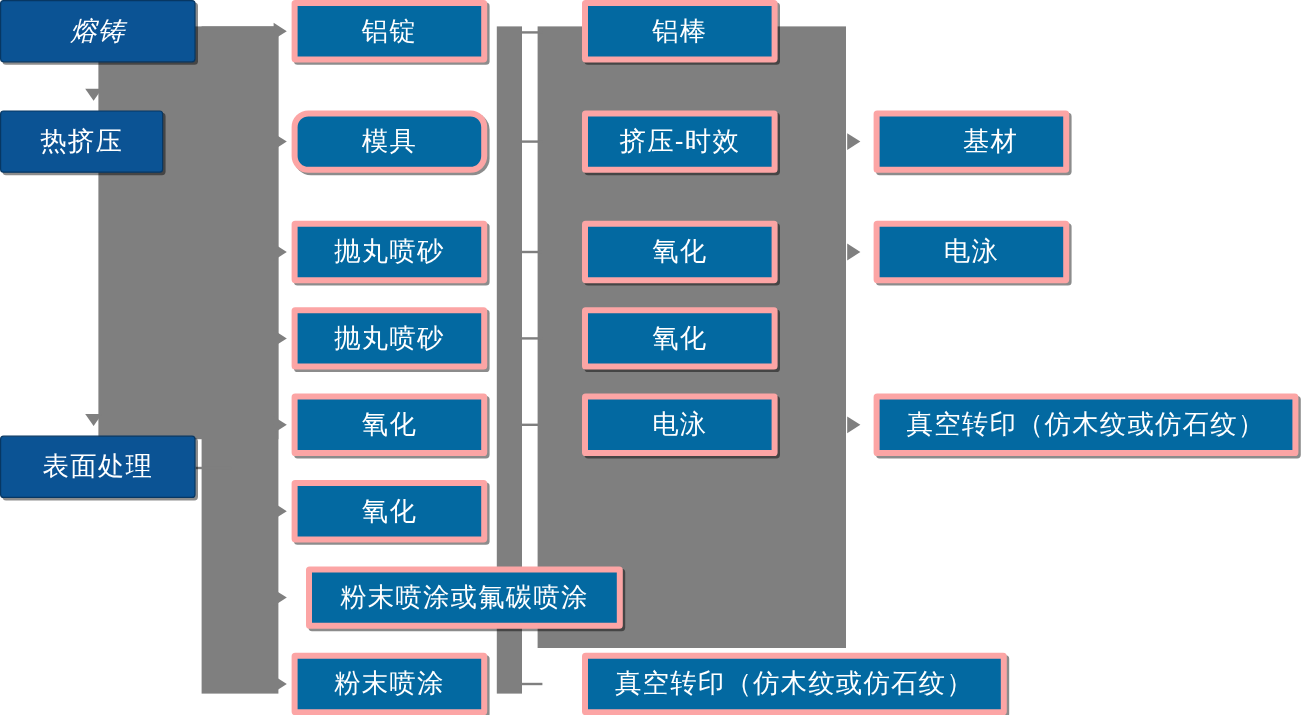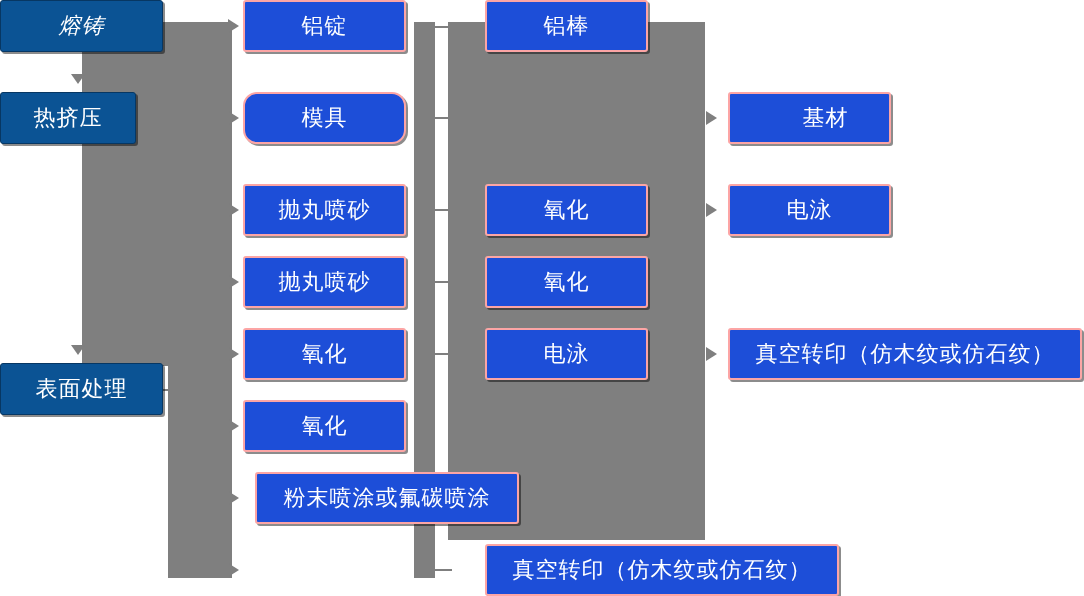--- a/index.html
+++ b/index.html
@@ -21,21 +21,21 @@
     display:flex;align-items:center;justify-content:center;
     color:#ffffff;
     font-size:22px;
     line-height:1.1;
     letter-spacing:1px;
     border-radius:3px;
     box-shadow:2px 2px 0 rgba(0,0,0,0.45);
     white-space:nowrap;
   }
   .box.dark{background:#0b5394;border:1px solid #073763;}
-  .box.light{background:#1d4ed8;border:2px solid #fca5a5;}
+  .box.light{background:#0369a1;border:5px solid #fca5a5;}
 
   
   .arrow{
     position:absolute;
     width:0;height:0;
     border-top:7px solid transparent;
     border-bottom:7px solid transparent;
     border-left:11px solid #7f7f7f;
   }
   .arrow.down{
@@ -109,23 +109,29 @@
   </div>
   <div class="box light" style="left:243px;top:328px;width:163px;height:52px;">
     <span>氧化</span>
   </div>
   <div class="box light" style="left:243px;top:400px;width:163px;height:52px;">
     <span>氧化</span>
   </div>
   <div class="box light" style="left:243px;top:472px;width:264px;height:52px;margin-left:12px;">
     <span>粉末喷涂或氟碳喷涂</span>
   </div>
+  <div class="box light" style="left:243px;top:544px;width:163px;height:52px;">
+    <span>粉末喷涂</span>
+  </div>
 
   <div class="box light" style="left:485px;top:0px;width:163px;height:52px;">
     <span>铝棒</span>
+  </div>
+  <div class="box light" style="left:485px;top:92px;width:163px;height:52px;">
+    <span>挤压-时效</span>
   </div>
   <div class="box light" style="left:485px;top:184px;width:163px;height:52px;">
     <span>氧化</span>
   </div>
   <div class="box light" style="left:485px;top:256px;width:163px;height:52px;">
     <span>氧化</span>
   </div>
   <div class="box light" style="left:485px;top:328px;width:163px;height:52px;">
     <span>电泳</span>
   </div>

